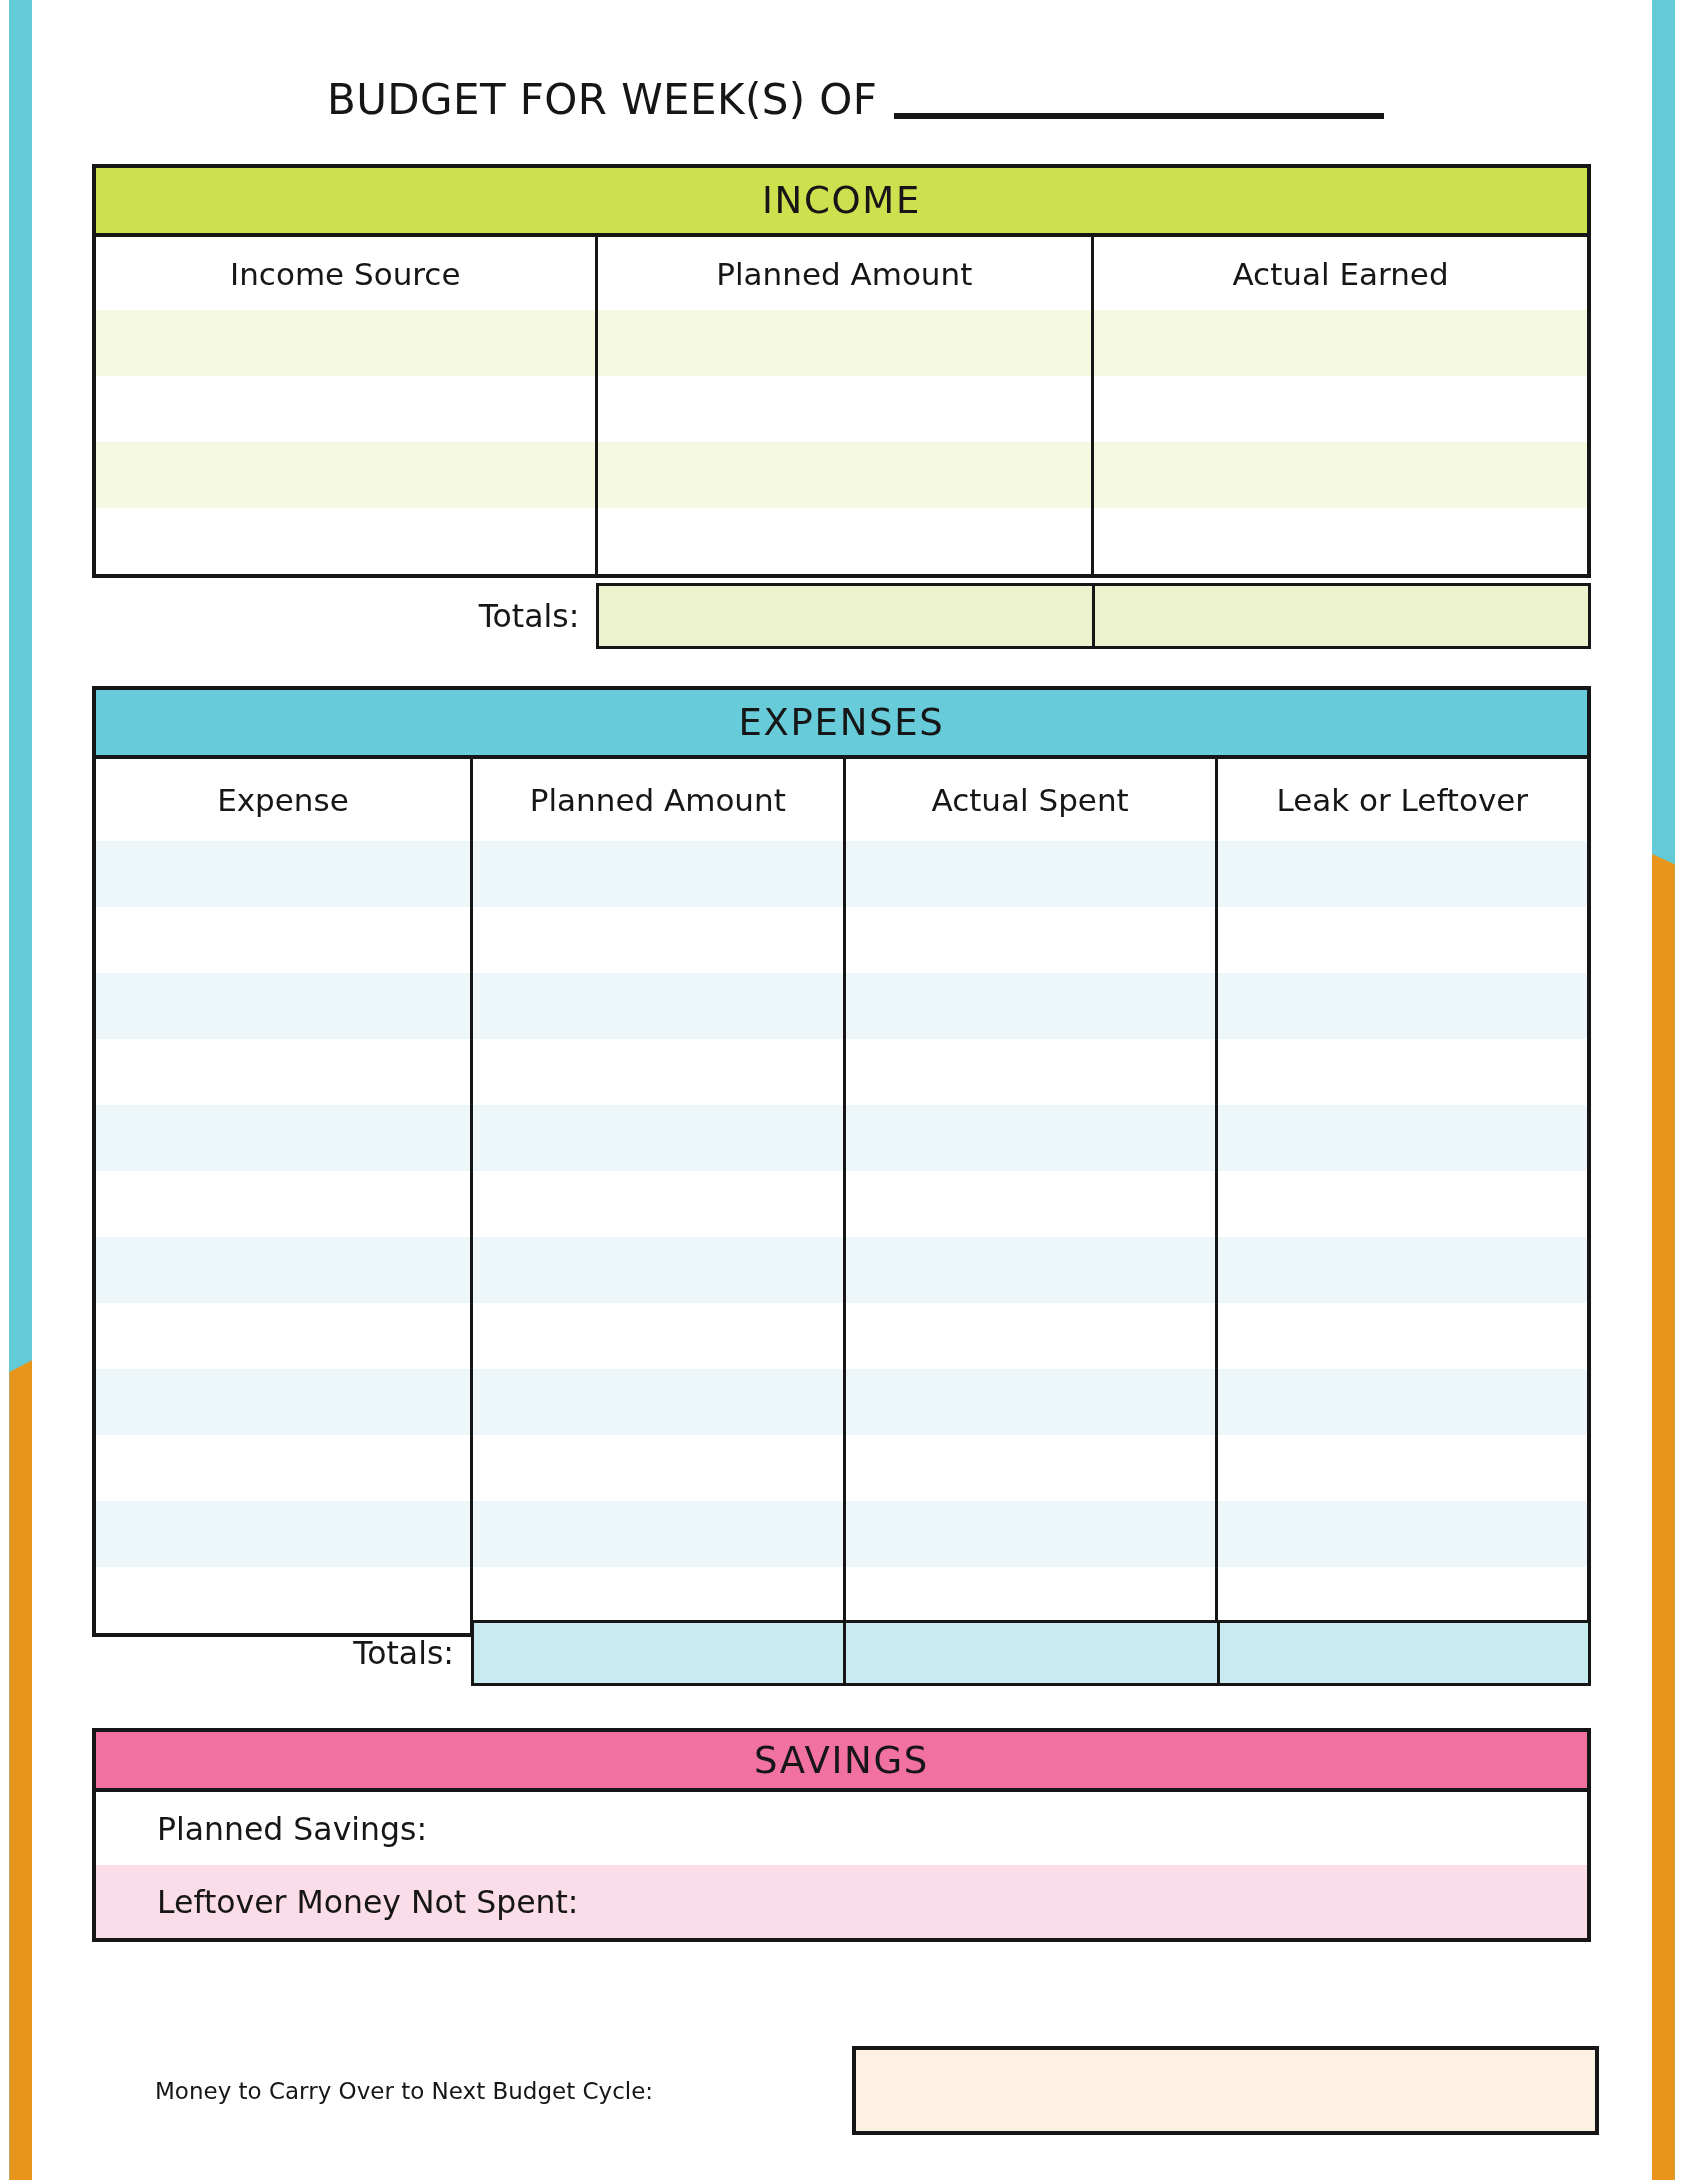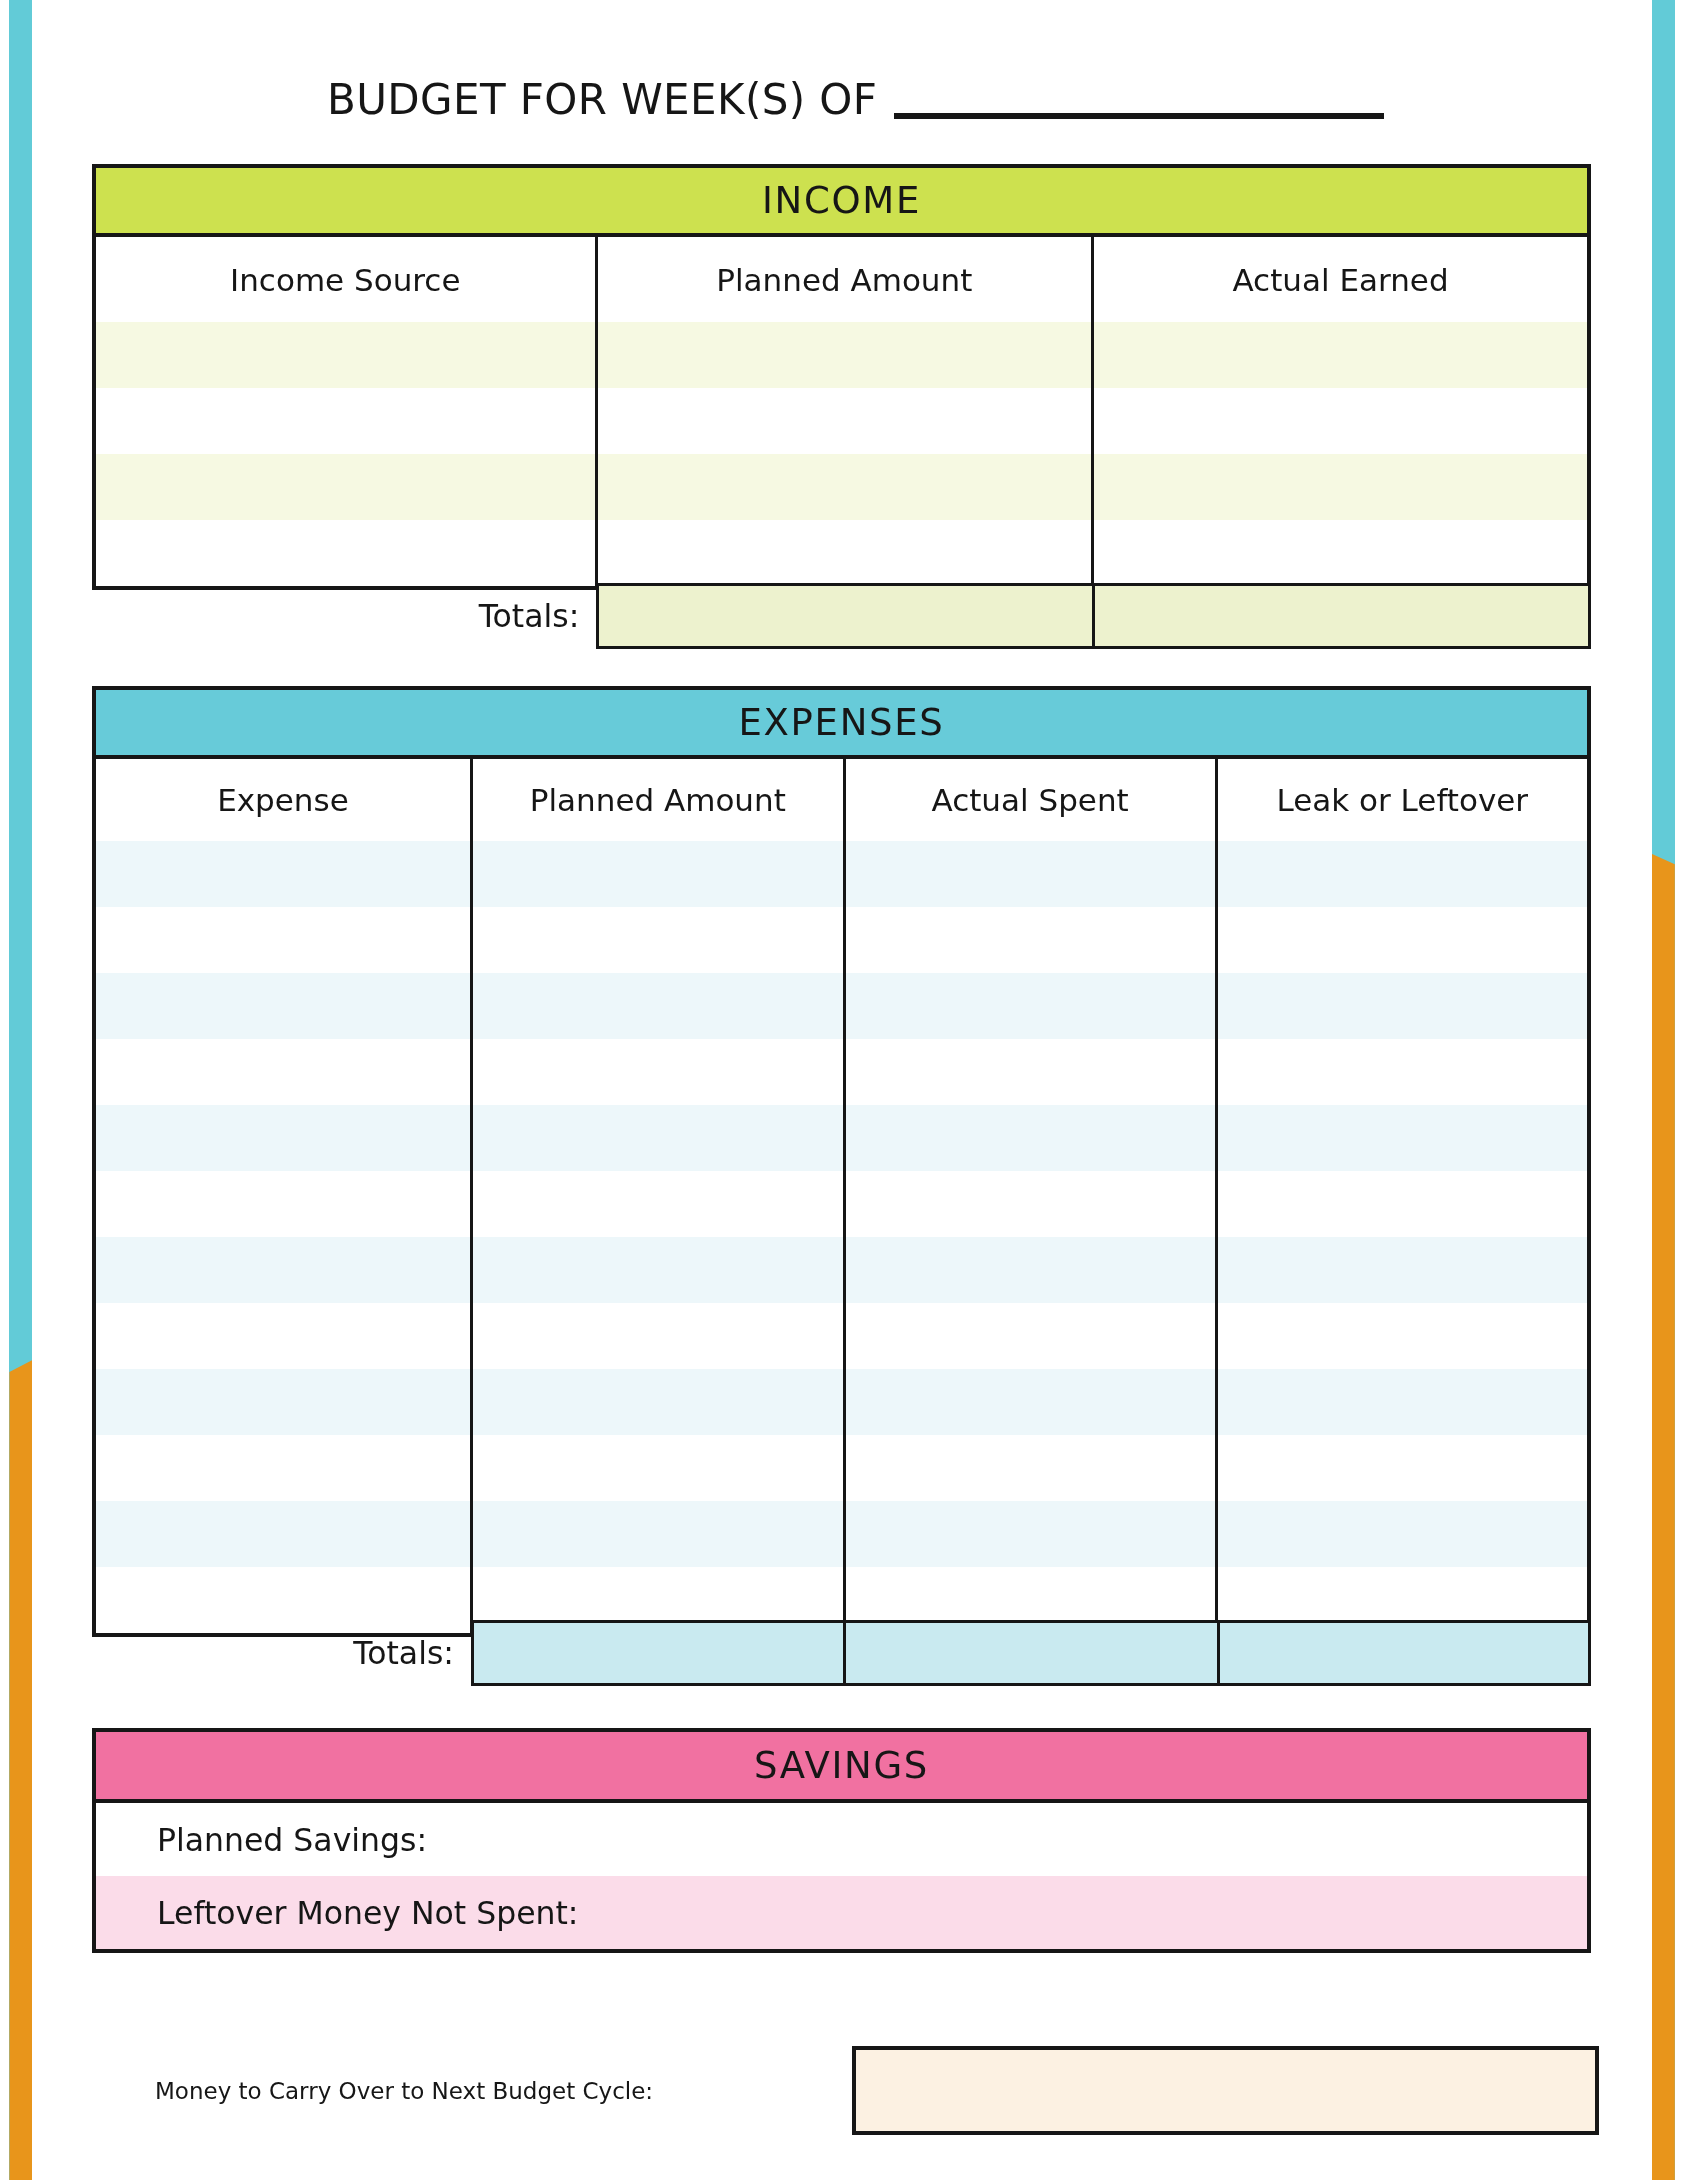--- a/index.html
+++ b/index.html
@@ -43,21 +43,21 @@
   .grid { display:grid; }
   .income-cols  { grid-template-columns:33.64% 33.3% 33.06%; }
   .expense-cols { grid-template-columns:25.28% 25.0% 24.94% 24.78%; }
   .cell { box-sizing:border-box; }
   .grid .cell:not(:last-child) { border-right:3.4px solid var(--ink); }
 
   .col-head-row .cell {
     display:flex; align-items:center; justify-content:center;
     font-size:31px; background:#fff;
   }
-  .income-colhead  { height:85px; }
+  .income-colhead  { height:73px; }
   .expense-colhead { height:82px; }
 
   .trow { height:66px; }
   .trow.alt-cream .cell { background:var(--cream-row); }
   .trow.alt-blue  .cell { background:var(--blue-row); }
 
   
   .totals-row { display:grid; height:66px; }
   .totals-label {
     display:flex; align-items:center; justify-content:flex-end;
@@ -234,21 +234,21 @@
       </div>
   </div>
   <div class="totals-row expense expense-cols" style="position:absolute; left:92px; top:1620px; width:1499px;">
     <div class="totals-label">Totals:</div>
     <div class="totals-cell first"></div>
     <div class="totals-cell"></div>
     <div class="totals-cell"></div>
   </div>
 
   <div class="tbl tbl-frame" style="top:1728px;">
-    <div class="sec-head" style="height:71px; background:var(--pink-header);">
+    <div class="sec-head" style="height:60px; background:var(--pink-header);">
       <span>SAVINGS</span>
     </div>
     <div class="savings-row">
       <span>Planned Savings:</span>
     </div>
     <div class="savings-row pink">
       <span>Leftover Money Not Spent:</span>
     </div>
   </div>
 

